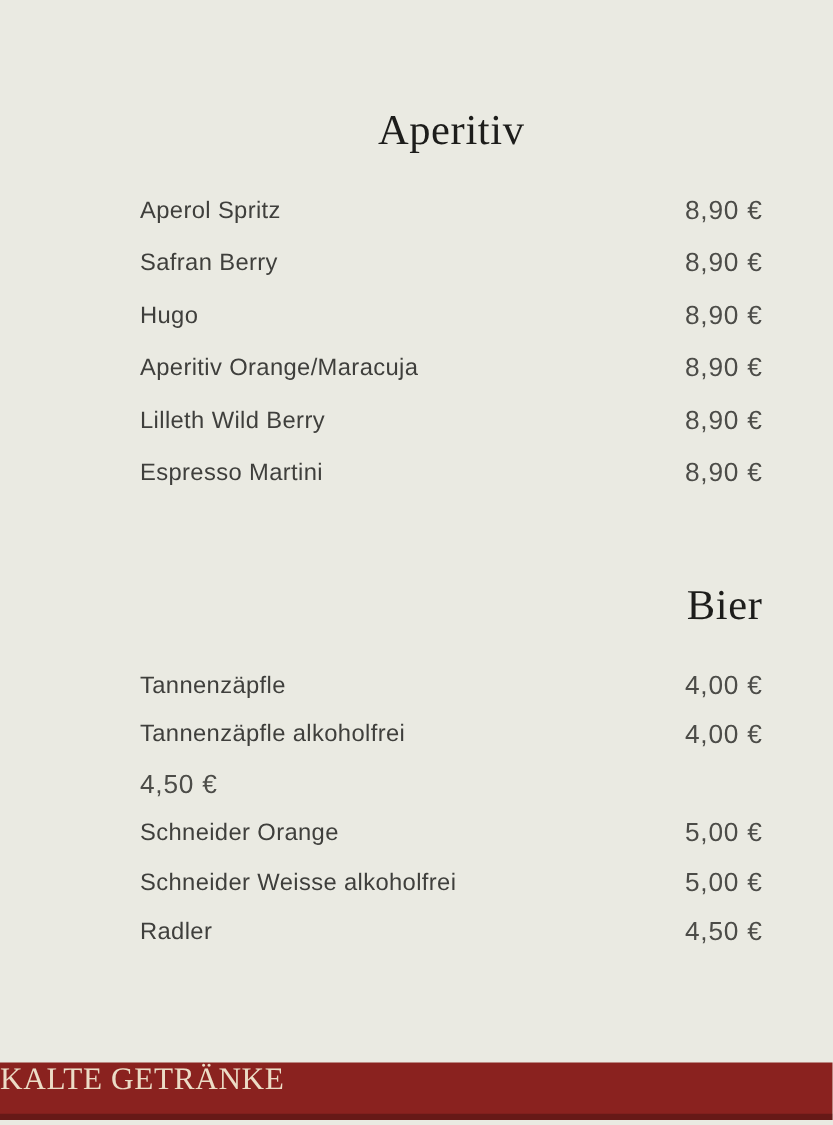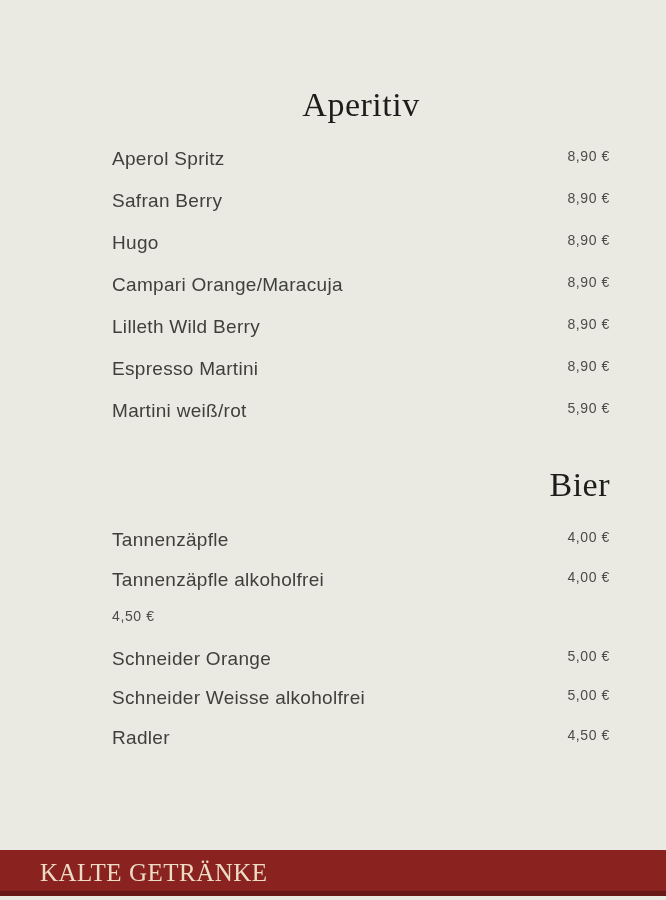--- a/index.html
+++ b/index.html
@@ -38,44 +38,44 @@
   .menu-list {
     position: absolute;
     left: 0;
     right: 0;
   }
   .list-aperitiv { top: 148px; }
   .list-bier { top: 529px; }
   .menu-row {
     display: flex;
     justify-content: space-between;
+    align-items: center;
   }
   .list-aperitiv .menu-row { height: 42px; }
   .list-bier .menu-row { height: 39.5px; }
   .item-name {
     font-size: 19px;
     color: #3f3f3c;
     letter-spacing: 0.3px;
   }
   .item-price {
-    font-size: 14px;
+    font-size: 21px;
     color: #4c4c48;
     letter-spacing: 0.6px;
     white-space: nowrap;
   }
   .footer-bar {
     position: absolute;
     left: 0;
     right: 0;
     top: 850px;
     height: 46px;
     background: #8a221f;
     display: flex;
-    align-items: center;
-    padding-left: 40px;
+    align-items: flex-start;
   }
   .footer-bar::after {
     content: "";
     position: absolute;
     left: 0;
     right: 0;
     bottom: 0;
     height: 5px;
     background: rgba(0, 0, 0, 0.25);
   }
@@ -102,34 +102,30 @@
       </div>
       <div class="menu-row">
         <span class="item-name">Safran Berry</span>
         <span class="item-price">8,90 €</span>
       </div>
       <div class="menu-row">
         <span class="item-name">Hugo</span>
         <span class="item-price">8,90 €</span>
       </div>
       <div class="menu-row">
-        <span class="item-name">Campari Orange/Maracuja</span>
+        <span class="item-name">Aperitiv Orange/Maracuja</span>
         <span class="item-price">8,90 €</span>
       </div>
       <div class="menu-row">
         <span class="item-name">Lilleth Wild Berry</span>
         <span class="item-price">8,90 €</span>
       </div>
       <div class="menu-row">
         <span class="item-name">Espresso Martini</span>
         <span class="item-price">8,90 €</span>
-      </div>
-      <div class="menu-row">
-        <span class="item-name">Martini weiß/rot</span>
-        <span class="item-price">5,90 €</span>
       </div>
     </div>
 
     <h1 class="section-title title-bier">Bier</h1>
 
     <div class="menu-list list-bier">
       <div class="menu-row">
         <span class="item-name">Tannenzäpfle</span>
         <span class="item-price">4,00 €</span>
       </div>

